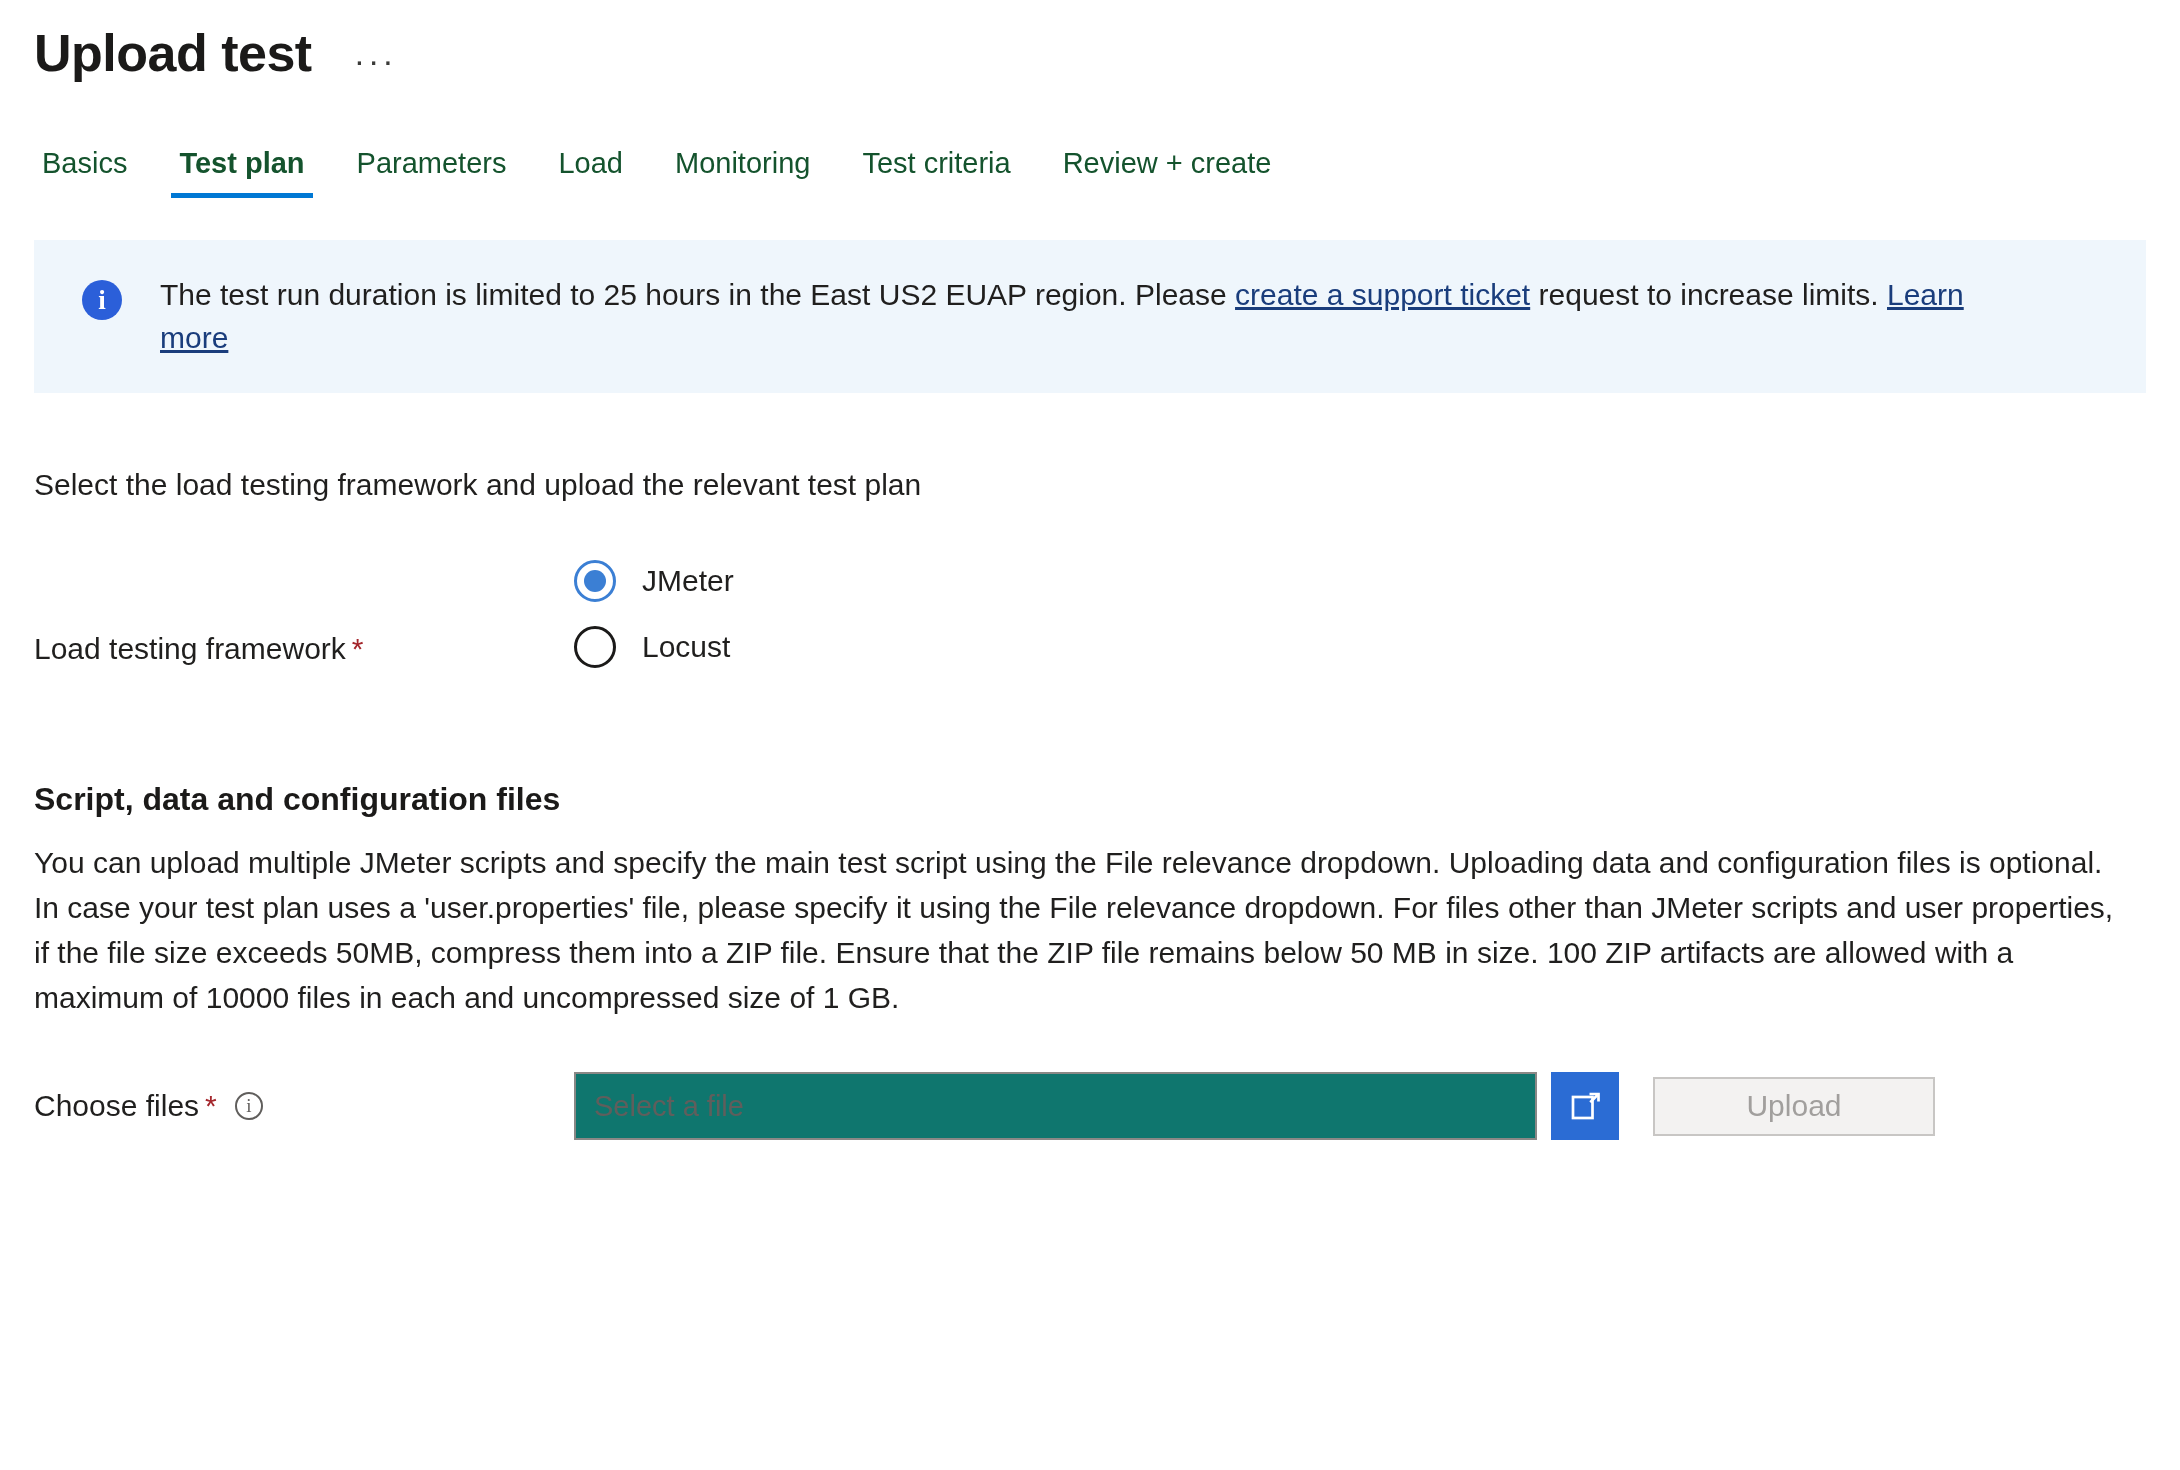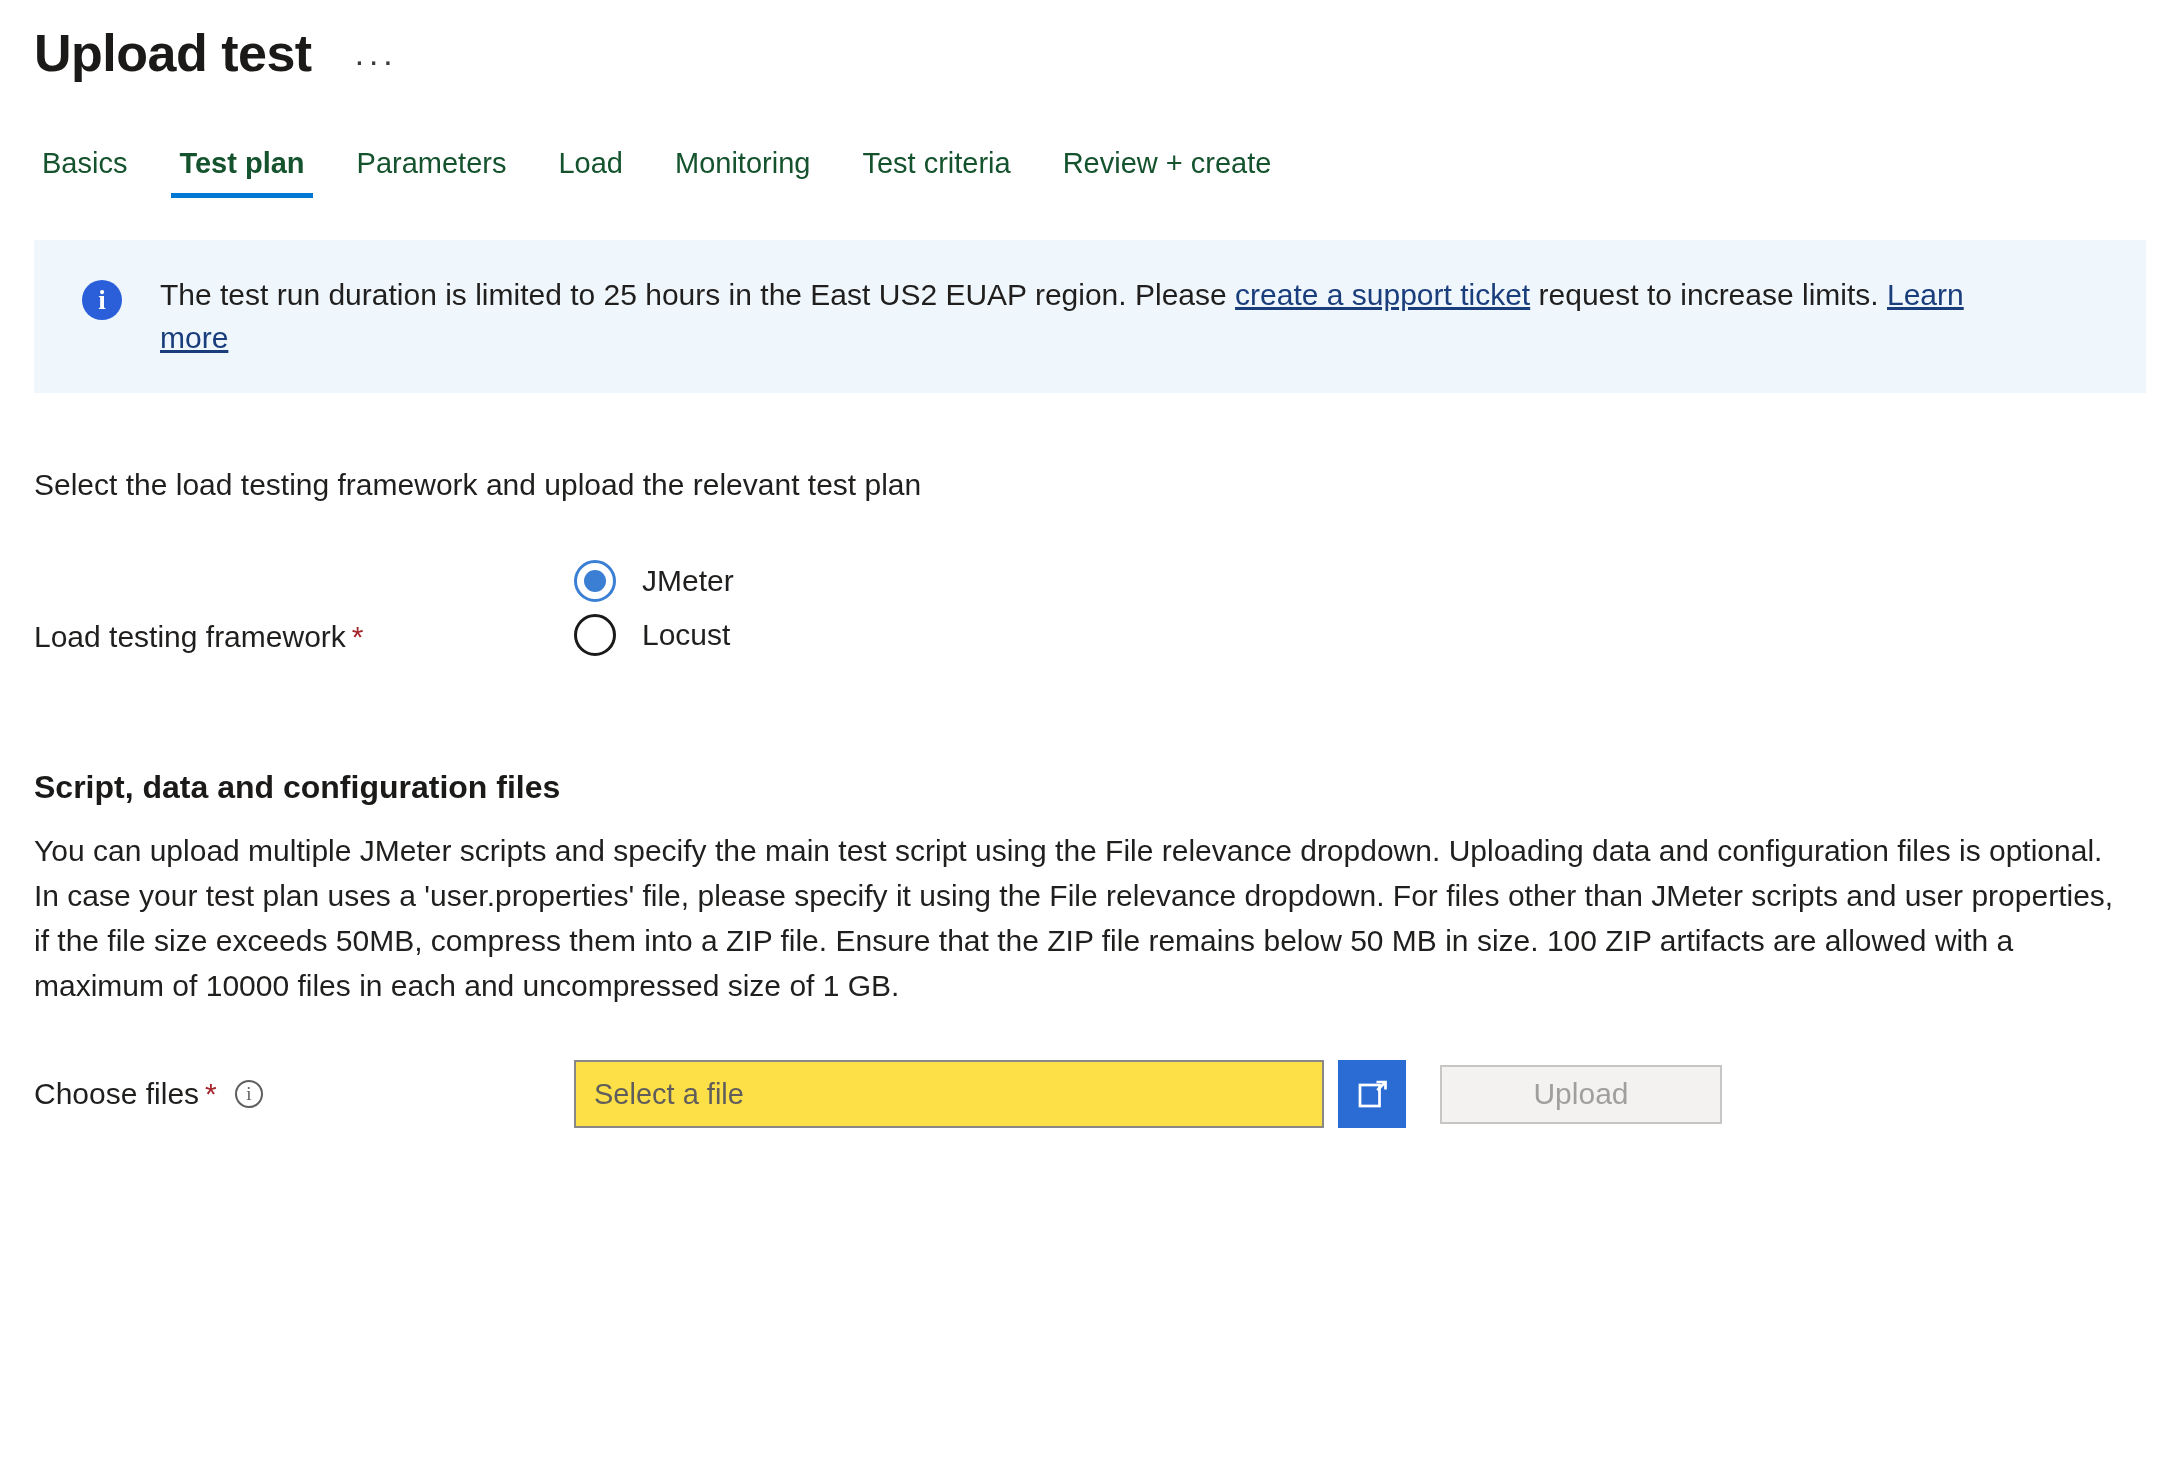--- a/index.html
+++ b/index.html
@@ -125,21 +125,21 @@
     font-size: 30px;
     color: #201f1e;
     padding-top: 6px;
     line-height: 1.3;
   }
   .req-star {
     color: #a4262c;
     font-size: 30px;
     margin-left: 6px;
   }
-  .radio-group { display: flex; flex-direction: column; gap: 12px; }
+  .radio-group { display: flex; flex-direction: column; gap: 24px; }
   .radio-item {
     display: flex;
     align-items: center;
     cursor: pointer;
   }
   .radio-mark {
     width: 42px; height: 42px;
     border-radius: 50%;
     border: 3px solid #1b1a19;
     background: #ffffff;
@@ -201,24 +201,24 @@
     color: #605e5c;
     font-size: 19px;
     font-family: "Liberation Serif", serif;
     display: inline-flex;
     align-items: center;
     justify-content: center;
     cursor: pointer;
     flex: 0 0 auto;
   }
   .file-input {
-    width: 750px;
+    width: 963px;
     height: 68px;
     border: 2px solid #8a8886;
-    background: #fde047;
+    background: #0f766e;
     font-size: 29px;
     color: #201f1e;
     padding: 0 18px;
     font-family: "Liberation Sans", sans-serif;
     outline: none;
   }
   .file-input::placeholder { color: #605e5c; opacity: 1; }
   .browse-btn {
     margin-left: 14px;
     width: 68px; height: 68px;

